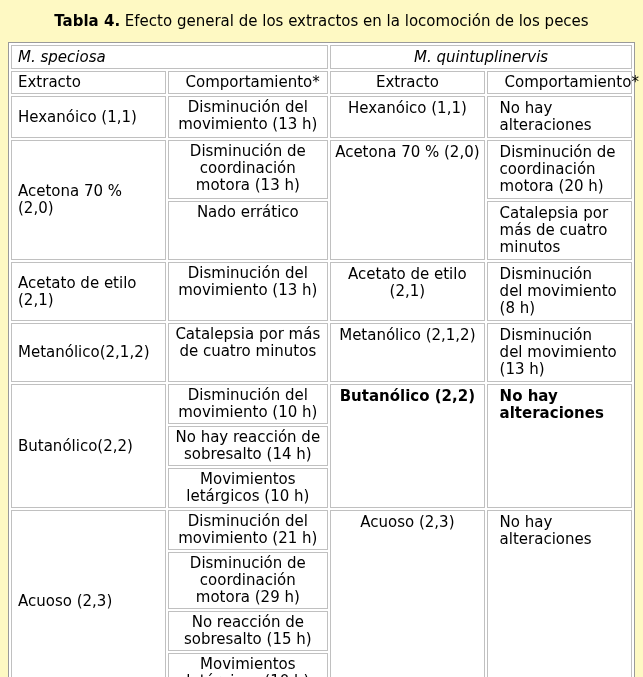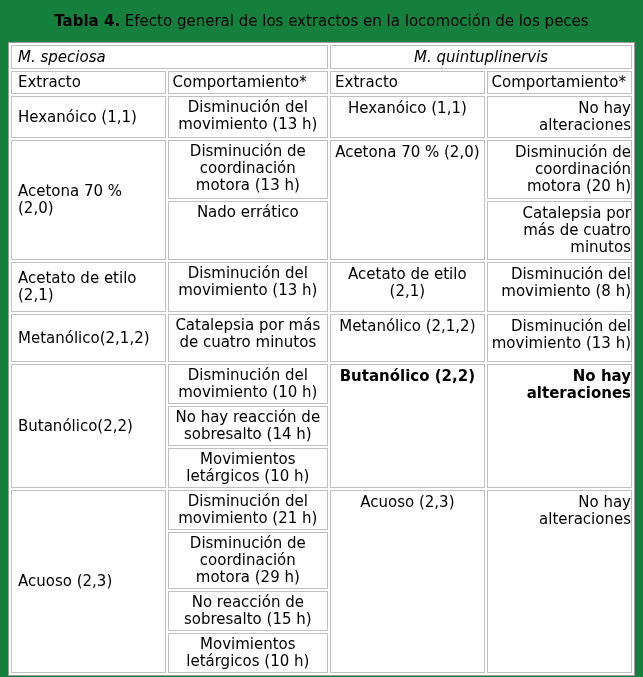--- a/index.html
+++ b/index.html
@@ -7,21 +7,21 @@
     padding: 0;
     background: #ffffff;
     color: #000000;
     font-family: "DejaVu Sans", sans-serif;
     font-size: 15px;
   }
   .page {
     width: 643px;
     height: 677px;
     overflow: hidden;
-    background: #15803d;
+    background: #fef9c3;
   }
   .title {
     text-align: center;
     padding-top: 12px;
     margin-bottom: 12px;
     font-size: 15px;
     line-height: 18px;
   }
   .title .b { font-weight: bold; }
   table.main {
@@ -40,25 +40,25 @@
   th, td {
     border: 1px solid #c0c0c0;
     line-height: 17px;
     font-weight: normal;
     font-size: 15px;
     background: #ffffff;
   }
   th.group-l { text-align: left; font-style: italic; padding: 2px 6px; }
   th.group-r { text-align: center; font-style: italic; padding: 2px 19px; }
   td.hdr-l { text-align: left;  vertical-align: middle; padding: 2px 6px; }
-  td.hdr-c { vertical-align: middle; padding: 2px 4px; }
+  td.hdr-c { text-align: center; vertical-align: middle; padding: 2px 17px; }
   td.ext-l { text-align: left;  vertical-align: middle; padding: 2px 6px; }
   td.ext-r { text-align: center; vertical-align: top;   padding: 3px 4px; }
   td.comp  { text-align: center; vertical-align: top;   padding: 2px 4px; }
-  td.comp4 { text-align: right; vertical-align: top;   padding: 3px 0; }
+  td.comp4 { text-align: left; vertical-align: top;   padding: 3px 12px; }
   .bold { font-weight: bold; margin-top: 16px; }
   tr.h24 { height: 24px; } tr.h22 { height: 22px; } tr.h34 { height: 34px; margin-top: 24px; }
   tr.h48 { height: 48px; } tr.h44 { height: 44px; } tr.h50 { height: 50px; }
   tr.h36 { height: 36px; } tr.h32 { height: 32px; } tr.h30 { height: 30px; }
   tr.h46 { height: 46px; } tr.h33 { height: 33px; }
 </style>
 </head>
 <body>
 
 <div class="page">

